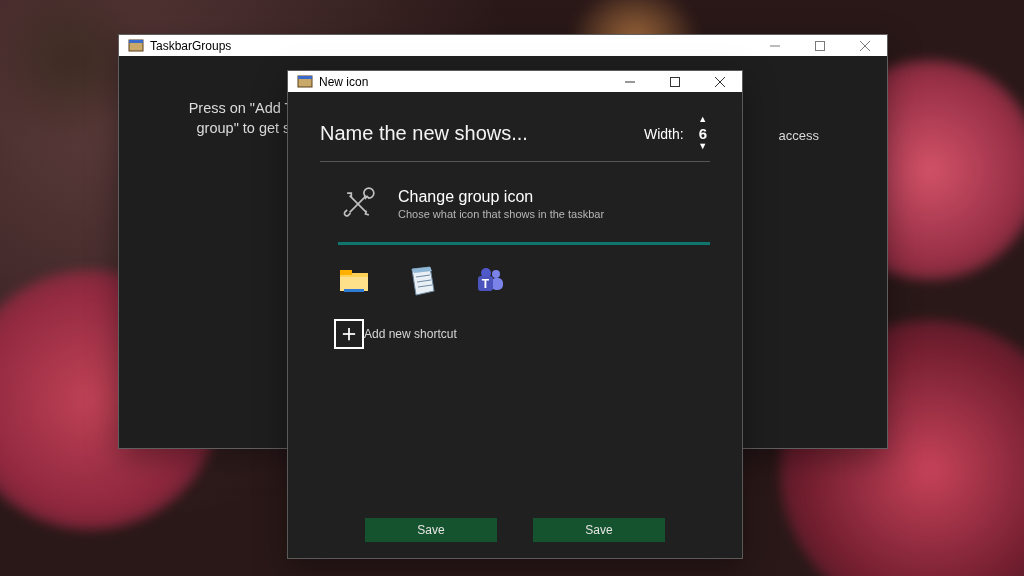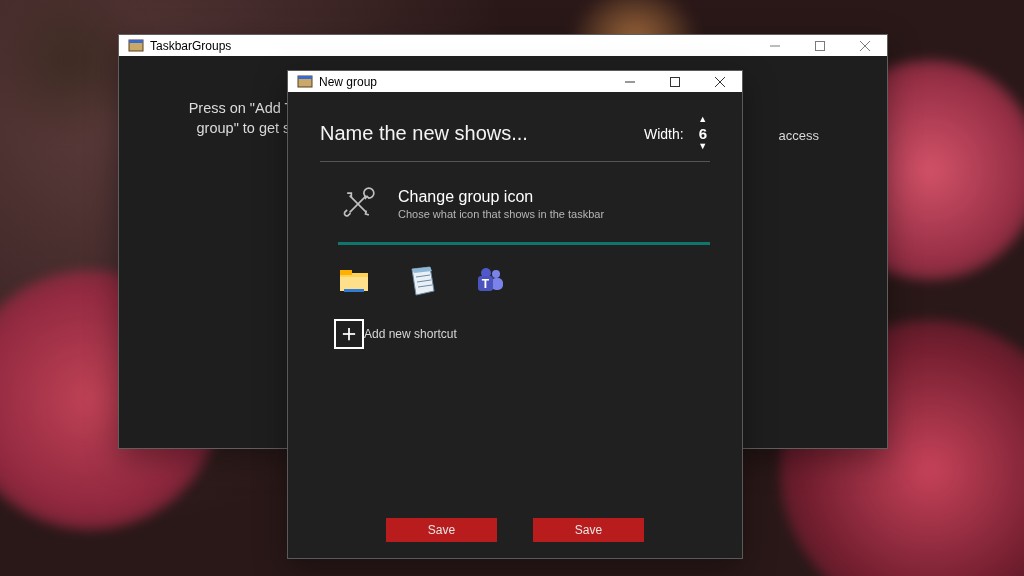--- a/index.html
+++ b/index.html
@@ -87,21 +87,21 @@
   .plus-box{
     width:30px;height:30px;border:2px solid #ffffff; display:flex;align-items:center;justify-content:center;color:#fff;font-size:20px;line-height:0;
   }
   .add-row .add-label{ font-size:12px; color:#d7d7d7; }
 
   .dlg-footer{
     position:absolute; bottom:16px; left:0; right:0;
     display:flex; justify-content:center; gap:36px;
   }
   .dlg-footer button{
-    width:111px; height:24px; background:#b91c1c; color:#e6e6e6; border:none; font-size:12px; font-family:inherit;
+    width:132px; height:24px; background:#14532d; color:#e6e6e6; border:none; font-size:12px; font-family:inherit;
   }
 </style>
 </head>
 <body>
 
 <div class="blob b1"></div>
 <div class="blob b2"></div>
 <div class="blob b3"></div>
 <div class="blob b4"></div>
 <div class="blob b5"></div>
@@ -140,21 +140,21 @@
 </div>
 
 <div class="win win-dialog">
   <div class="win-title">
     <span class="app-icon">
       <svg viewBox="0 0 16 16">
           <rect x="1" y="2" width="14" height="11" fill="#c9a96a" stroke="#5a3e1a"></rect>
           <rect x="1" y="2" width="14" height="3" fill="#3a6acb"></rect>
         </svg>
     </span>
-    <span class="title-text">New group</span>
+    <span class="title-text">New icon</span>
     <span class="spacer"></span>
     <span class="win-ctrl">
         <svg viewBox="0 0 10 10">
           <line x1="0" y1="5" x2="10" y2="5"></line>
         </svg>
       </span>
     <span class="win-ctrl">
         <svg viewBox="0 0 10 10">
           <rect x="0.5" y="0.5" width="9" height="9"></rect>
         </svg>

